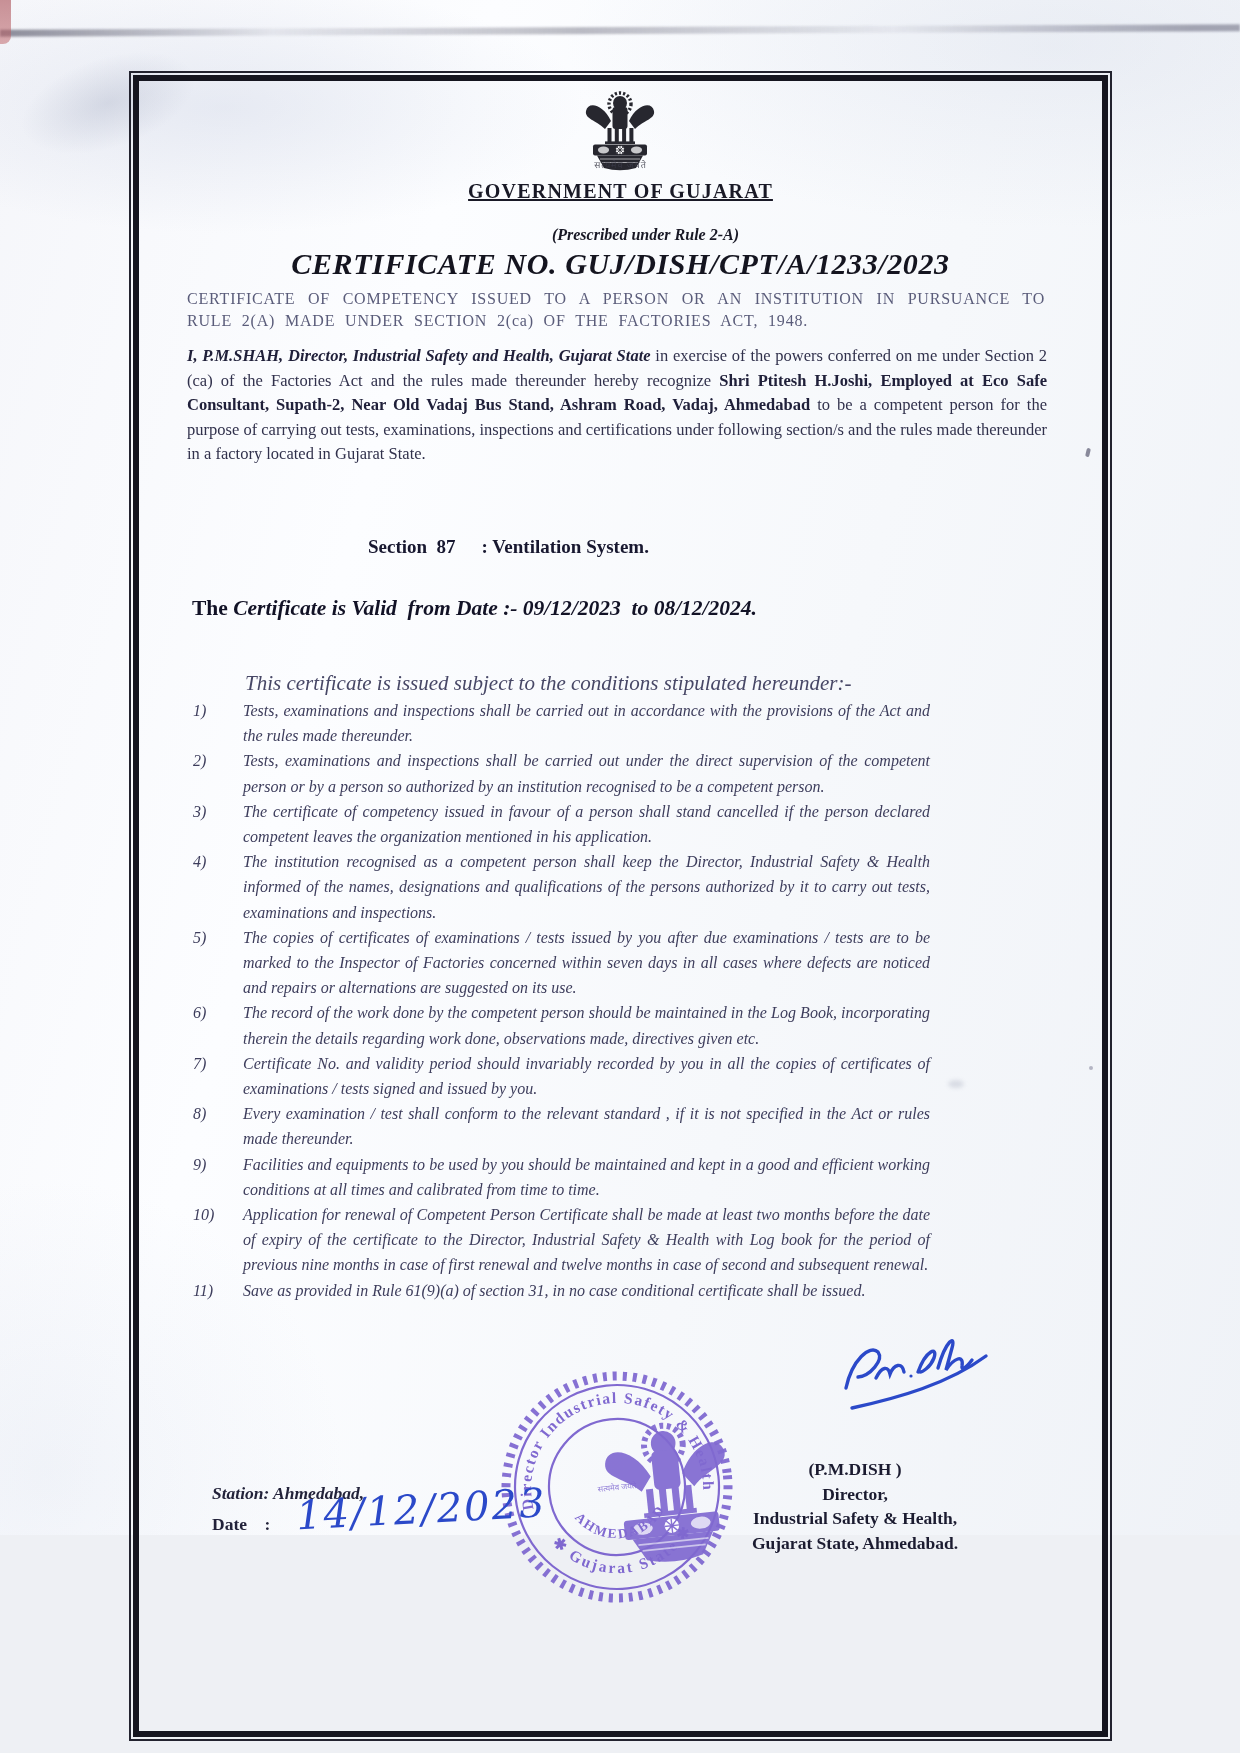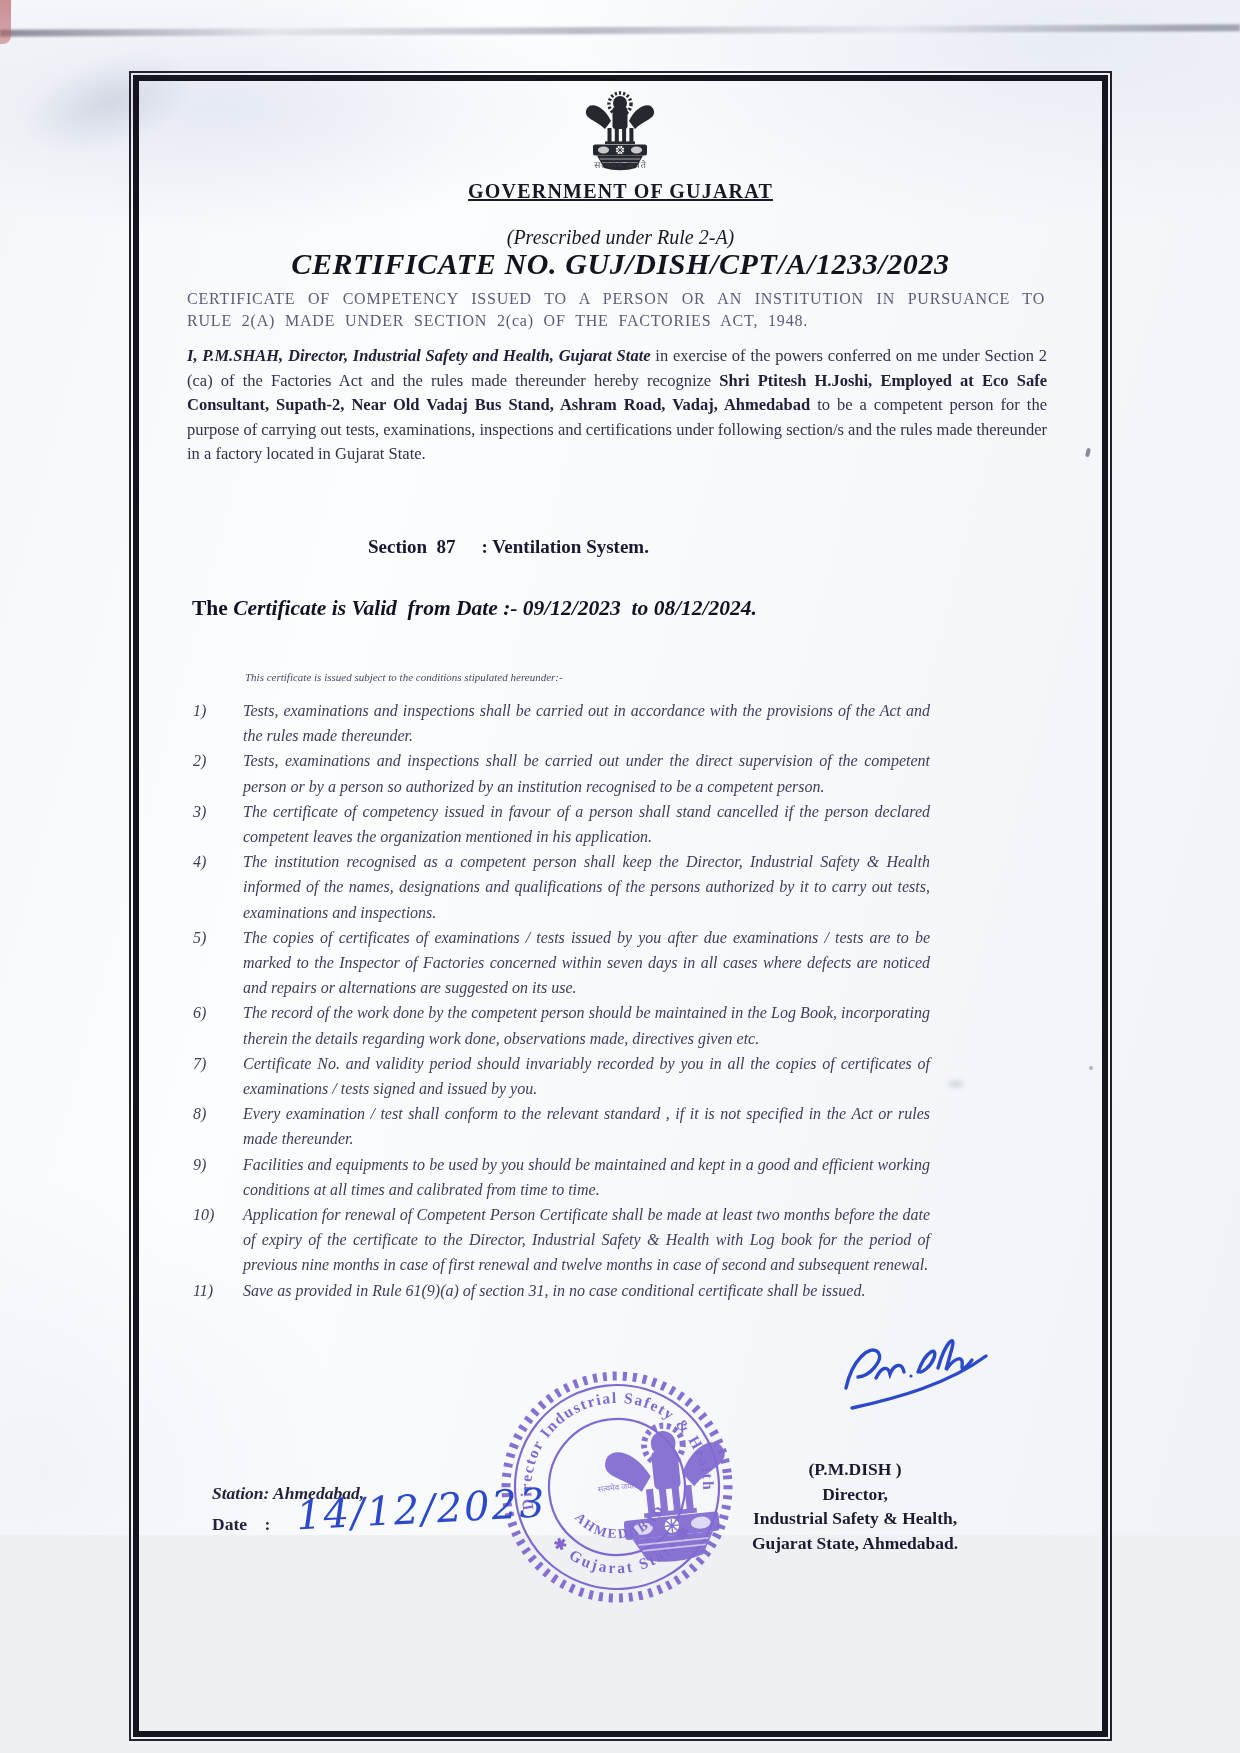--- a/index.html
+++ b/index.html
@@ -48,21 +48,21 @@
 
   .emblem { position:absolute; left:574px; top:90px; width:92px; height:84px; }
   .emblem-caption {
     position:absolute; left:133px; top:158px; width:975px; text-align:center;
     font-size:9px; color:#3a3a48; letter-spacing:1px; opacity:.85;
   }
 
   .hdr { position:absolute; left:133px; width:975px; text-align:center; color:#191926; }
   .hdr-gov   { top:180px; font-size:20px; font-weight:bold; letter-spacing:1.2px;text-decoration:underline; }
   .hdr-title { top:204px; font-size:18px; font-weight:bold; font-style:italic; letter-spacing:.6px; }
-  .hdr-rule  { top:226px; font-size:20px; font-weight:normal; font-style:italic; }
+  .hdr-rule  { top:226px; font-size:16px; font-weight:bold; font-style:italic;margin-left:25px; }
   .hdr-no    { top:247px; font-size:30px; font-weight:bold; font-style:italic; letter-spacing:.6px; color:#14141f; }
 
   .para-issuance {
     position:absolute; left:187px; top:288px; width:858px;
     font-size:16px; line-height:21.5px; text-align:justify;
     letter-spacing:.8px; word-spacing:5px; color:#5a5c7a;
   }
   .para-recognition {
     position:absolute; left:187px; top:344px; width:860px;
     font-size:16.5px; line-height:24.6px; text-align:justify; color:#31314c;
@@ -74,21 +74,21 @@
   .section-line .gap { display:inline-block; width:26px; }
 
   .valid-line {
     position:absolute; left:192px; top:596px; width:880px;
     font-size:21.5px; font-weight:bold; color:#121226; white-space:pre;
   }
   .valid-line .it { font-style:italic; }
 
   .cond-intro {
     position:absolute; left:245px; top:671px; width:700px;
-    font-size:11px; font-style:italic; color:#474766;
+    font-size:21px; font-style:italic; color:#474766;
   }
   .cond-list { position:absolute; left:193px; top:698px; width:737px; color:#3d3d5c; }
   .cond-row { display:flex; align-items:flex-start; }
   .cond-num { flex:0 0 50px; font-size:16px; font-style:italic; line-height:25.2px; }
   .cond-txt { flex:0 0 687px; font-size:16px; font-style:italic; line-height:25.2px; text-align:justify; }
 
   .stamp { position:absolute; left:492px; top:1362px; width:250px; height:250px; opacity:.88; }
   .signature { position:absolute; left:818px; top:1322px; width:210px; height:108px; }
 
   .signatory {

